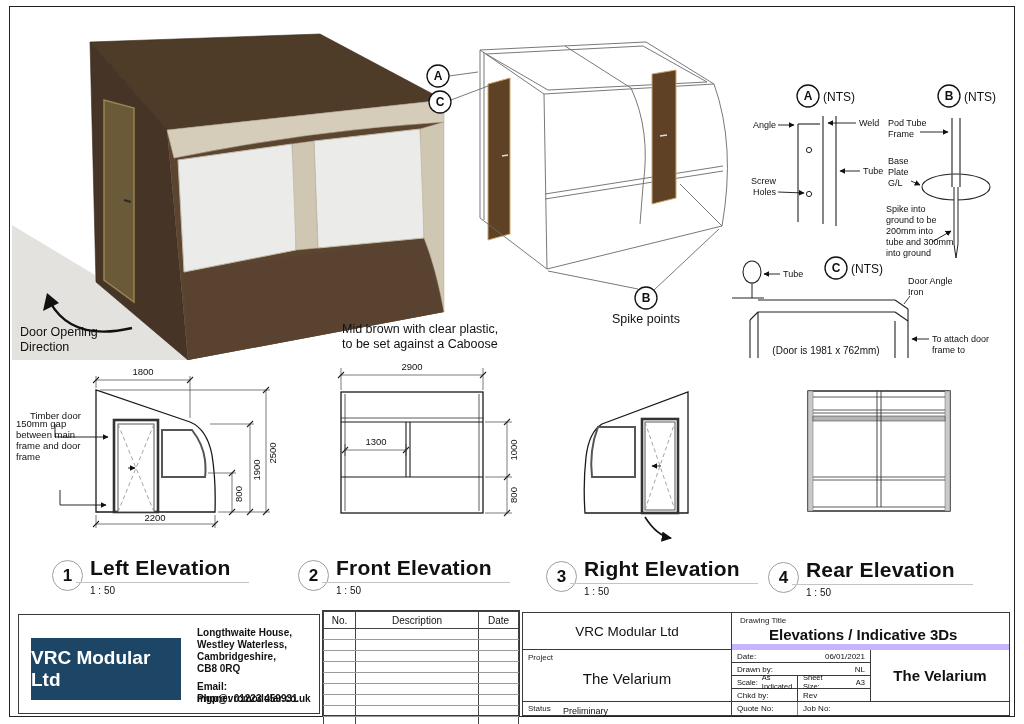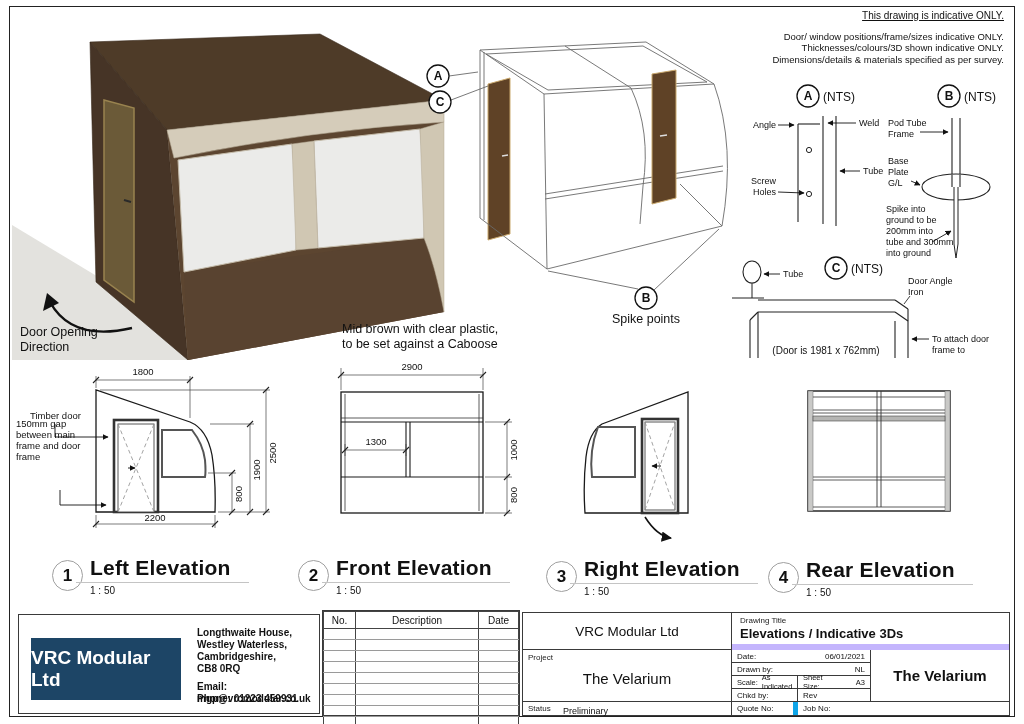--- a/index.html
+++ b/index.html
@@ -97,26 +97,20 @@
     <line class="wf" x1="27" y1="74" x2="64" y2="60" stroke="#222"></line>
     <circle cx="16" cy="76" r="11" fill="#fff" stroke="#111" stroke-width="1.3"></circle>
     <text class="cid" x="16" y="80" text-anchor="middle">C</text>
     <line class="wf" x1="214" y1="263" x2="124" y2="245" stroke="#222"></line>
     <line class="wf" x1="230" y1="264" x2="295" y2="203" stroke="#222"></line>
     <circle cx="222" cy="272" r="11" fill="#fff" stroke="#111" stroke-width="1.3"></circle>
     <text class="cid" x="222" y="276" text-anchor="middle">B</text>
     <text x="222" y="297" text-anchor="middle" style="font-size:12.5px;fill:#111;">Spike points</text>
   </svg>
 
-  <div class="abs disc" style="right:20px;top:10px;width:300px;">
-    <div class="disc-title">This drawing is indicative ONLY.</div>
-    <div>Door/ window positions/frame/sizes indicative ONLY.</div>
-    <div>Thicknesses/colours/3D shown indicative ONLY.</div>
-    <div>Dimensions/details &amp; materials specified as per survey.</div>
-  </div>
 
   <svg class="abs" style="left:736px;top:84px;" width="170" height="178" viewBox="0 0 170 178">
     <defs>
         <marker id="m1" viewBox="0 0 10 10" refX="9" refY="5" markerWidth="6.5" markerHeight="6.5" orient="auto-start-reverse">
           <path d="M0,0 L10,5 L0,10 z" fill="#111"></path>
         </marker>
       </defs>
     <circle cx="72" cy="12" r="11" fill="#fff" stroke="#111" stroke-width="1.3"></circle>
     <text class="cid" x="72" y="16" text-anchor="middle">A</text>
     <text class="nts" x="87" y="16.5">(NTS)</text>
@@ -423,21 +417,21 @@
 
   <div class="tb-box" style="left:522px;top:612px;width:486px;height:102px;">
 
     <div class="cell" style="left:0;top:0;width:209px;height:37px;border-right:1px solid #3a3a3a;border-bottom:1px solid #3a3a3a;
                 display:flex;align-items:center;justify-content:center;font-size:13.5px;">
         <span>VRC Modular Ltd</span>
       </div>
 
     <div class="cell" style="left:209px;top:0;right:0;height:37px;border-bottom:6px solid #c4b5fd;padding:3px 0 0 8px;">
       <div class="cell-lab">Drawing Title</div>
-      <div style="font-size:13px;font-weight:bold;margin-top:1px;">Elevations / Indicative 3Ds</div>
+      <div style="font-size:15px;font-weight:bold;margin-top:1px;margin-left:29px;">Elevations / Indicative 3Ds</div>
     </div>
 
     <div class="cell" style="left:0;top:37px;width:209px;height:52px;border-right:1px solid #3a3a3a;border-bottom:1px solid #3a3a3a;">
       <div class="cell-lab" style="position:absolute;left:5px;top:3px;">Project</div>
       <div style="position:absolute;left:0;right:0;top:20px;text-align:center;font-size:15px;">The Velarium</div>
     </div>
 
     <div class="cell" style="left:0;top:89px;width:209px;height:13px;border-right:1px solid #3a3a3a;">
       <span class="cell-lab" style="position:absolute;left:5px;top:2px;">Status</span>
       <span style="position:absolute;left:40px;top:4px;font-size:9px;">Preliminary</span>
@@ -458,21 +452,21 @@
     <div class="cell fld" style="left:275px;top:63px;width:72px;height:13px;font-size:7.5px;justify-content:flex-end;gap:18px;">
       <span>Sheet Size:</span>
       <span>A3</span>
     </div>
     <div class="cell fld" style="left:209px;top:76px;width:66px;height:13px;border-right:1px solid #3a3a3a;justify-content:flex-start;">
       <span>Chkd by:</span>
     </div>
     <div class="cell fld" style="left:275px;top:76px;width:72px;height:13px;justify-content:flex-start;">
       <span>Rev</span>
     </div>
-    <div class="cell fld" style="left:209px;top:89px;width:66px;height:13px;border-right:5px solid #0ea5e9;border-bottom:none;justify-content:flex-start;">
+    <div class="cell fld" style="left:209px;top:89px;width:66px;height:13px;border-right:1px solid #0ea5e9;border-bottom:none;justify-content:flex-start;">
       <span>Quote No:</span>
     </div>
     <div class="cell fld" style="left:275px;top:89px;width:72px;height:13px;border-bottom:none;justify-content:flex-start;">
       <span>Job No:</span>
     </div>
 
     <div class="cell" style="left:347px;top:37px;right:0;height:52px;border-left:1px solid #3a3a3a;border-bottom:1px solid #3a3a3a;
                 display:flex;align-items:center;justify-content:center;">
       <span style="font-size:15px;font-weight:bold;">The Velarium</span>
     </div>

